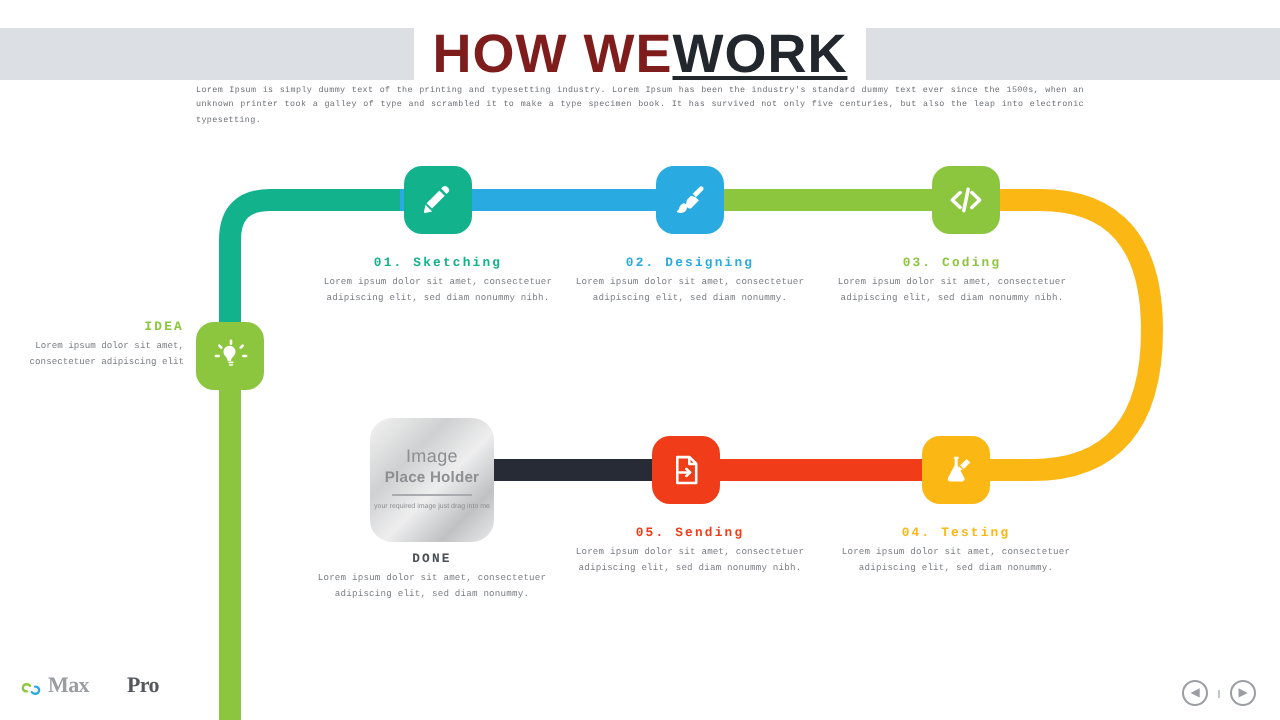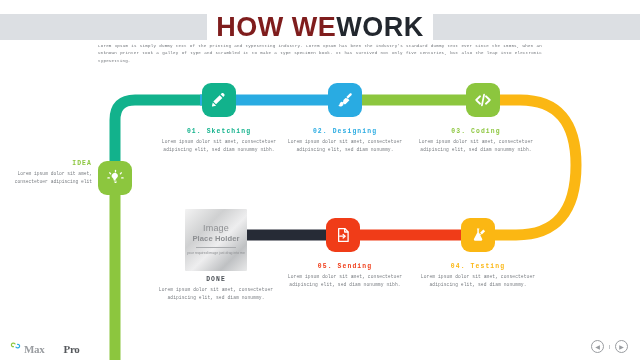--- a/index.html
+++ b/index.html
@@ -18,21 +18,21 @@
     position:absolute;left:0;top:8px;width:640px;height:38px;
     display:flex;align-items:center;justify-content:center;
   }
   .title-text{
     font-family:"Liberation Sans",sans-serif;
     font-weight:bold;font-size:27px;letter-spacing:0.5px;
     line-height:1;white-space:nowrap;
     background:#ffffff;padding:0 9px;
   }
   .title-light{color:#7f1d1d;}
-  .title-dark{color:#22272e;}
+  .title-dark{color:#22272e;text-decoration:underline;}
 
   
   .intro{
     position:absolute;left:98px;top:43px;width:444px;
     font-size:4.2px;line-height:1.75;color:#6e7277;
     text-align:justify;letter-spacing:.2px;
   }
 
   
   .wires{position:absolute;left:0;top:0;width:640px;height:360px;}
@@ -60,36 +60,36 @@
   }
   .idea-title{
     font-size:6.4px;font-weight:bold;letter-spacing:1.1px;
     color:#8cc63e;margin-bottom:3px;
   }
   .idea-body{font-size:4.6px;line-height:1.75;color:#7a7e83;}
 
   
   .img-ph{
     position:absolute;left:185px;top:209px;width:62px;height:62px;
-    border-radius:1px;
+    border-radius:11px;
     background:linear-gradient(135deg,#f3f3f3 0%,#cfd0d1 32%,#eeeeef 55%,#bfc1c3 78%,#e9eaea 100%);
     display:flex;flex-direction:column;align-items:center;justify-content:center;
     font-family:"Liberation Sans",sans-serif;color:#8d8f92;
   }
   .img-ph-l1{font-size:9px;line-height:1.05;letter-spacing:.2px;}
   .img-ph-l2{font-size:7.6px;line-height:1.2;letter-spacing:.1px;font-weight:bold;}
   .img-ph-rule{width:40px;height:1px;background:#a9abae;margin:4px 0 3px;}
   .img-ph-l3{font-size:3.5px;line-height:1.45;text-align:center;}
 
   .done-block{position:absolute;left:152px;top:276px;width:128px;text-align:center;}
   .done-title{font-size:6.4px;font-weight:bold;letter-spacing:1.1px;color:#4a4f55;margin-bottom:3px;}
 
   
   .logo{
-    position:absolute;left:10px;top:337px;display:flex;align-items:flex-end;gap:3px;
+    position:absolute;left:10px;top:337px;display:flex;align-items:flex-start;gap:3px;
     font-family:"Liberation Serif",serif;
   }
   .logo-max{font-size:11px;color:#9a9da1;font-weight:bold;letter-spacing:-.3px;}
   .logo-pro{font-size:11px;color:#55585c;font-weight:bold;letter-spacing:-.3px;padding-left:16px;}
 
   .nav{
     position:absolute;right:12px;top:340px;display:flex;align-items:center;gap:5px;
   }
   .nav-btn{
     width:11px;height:11px;border-radius:50%;border:0.8px solid #9a9da1;

